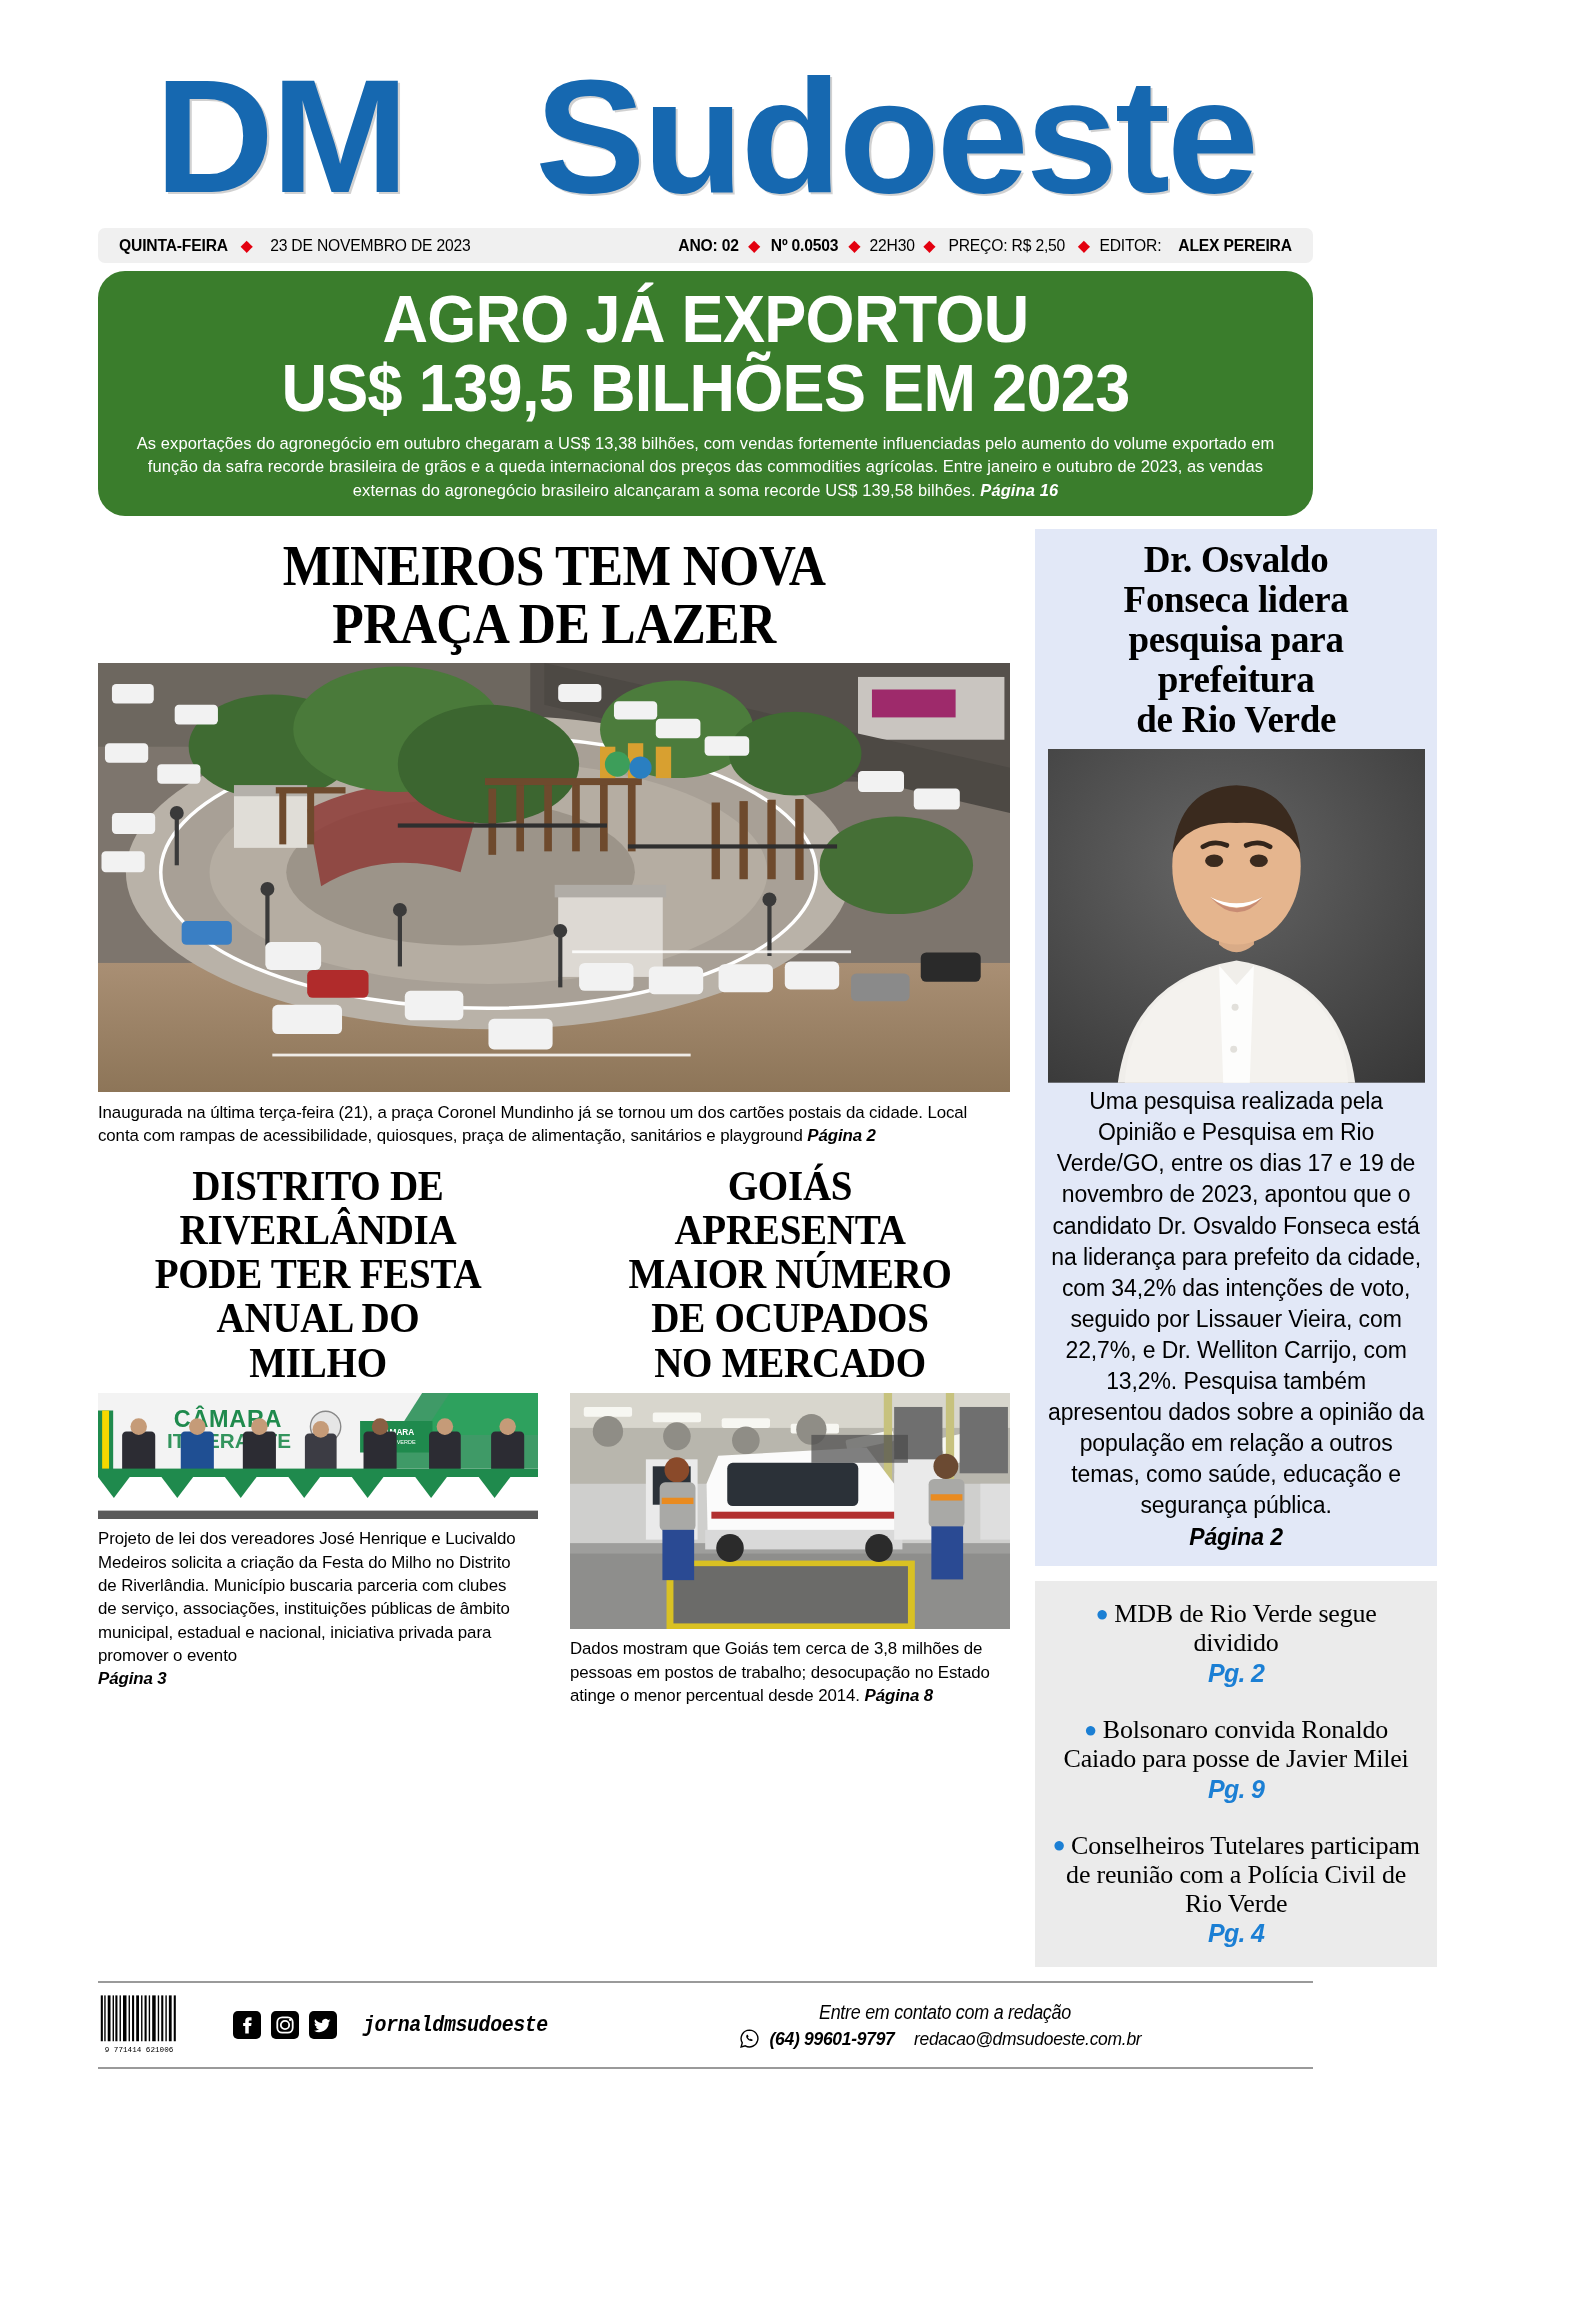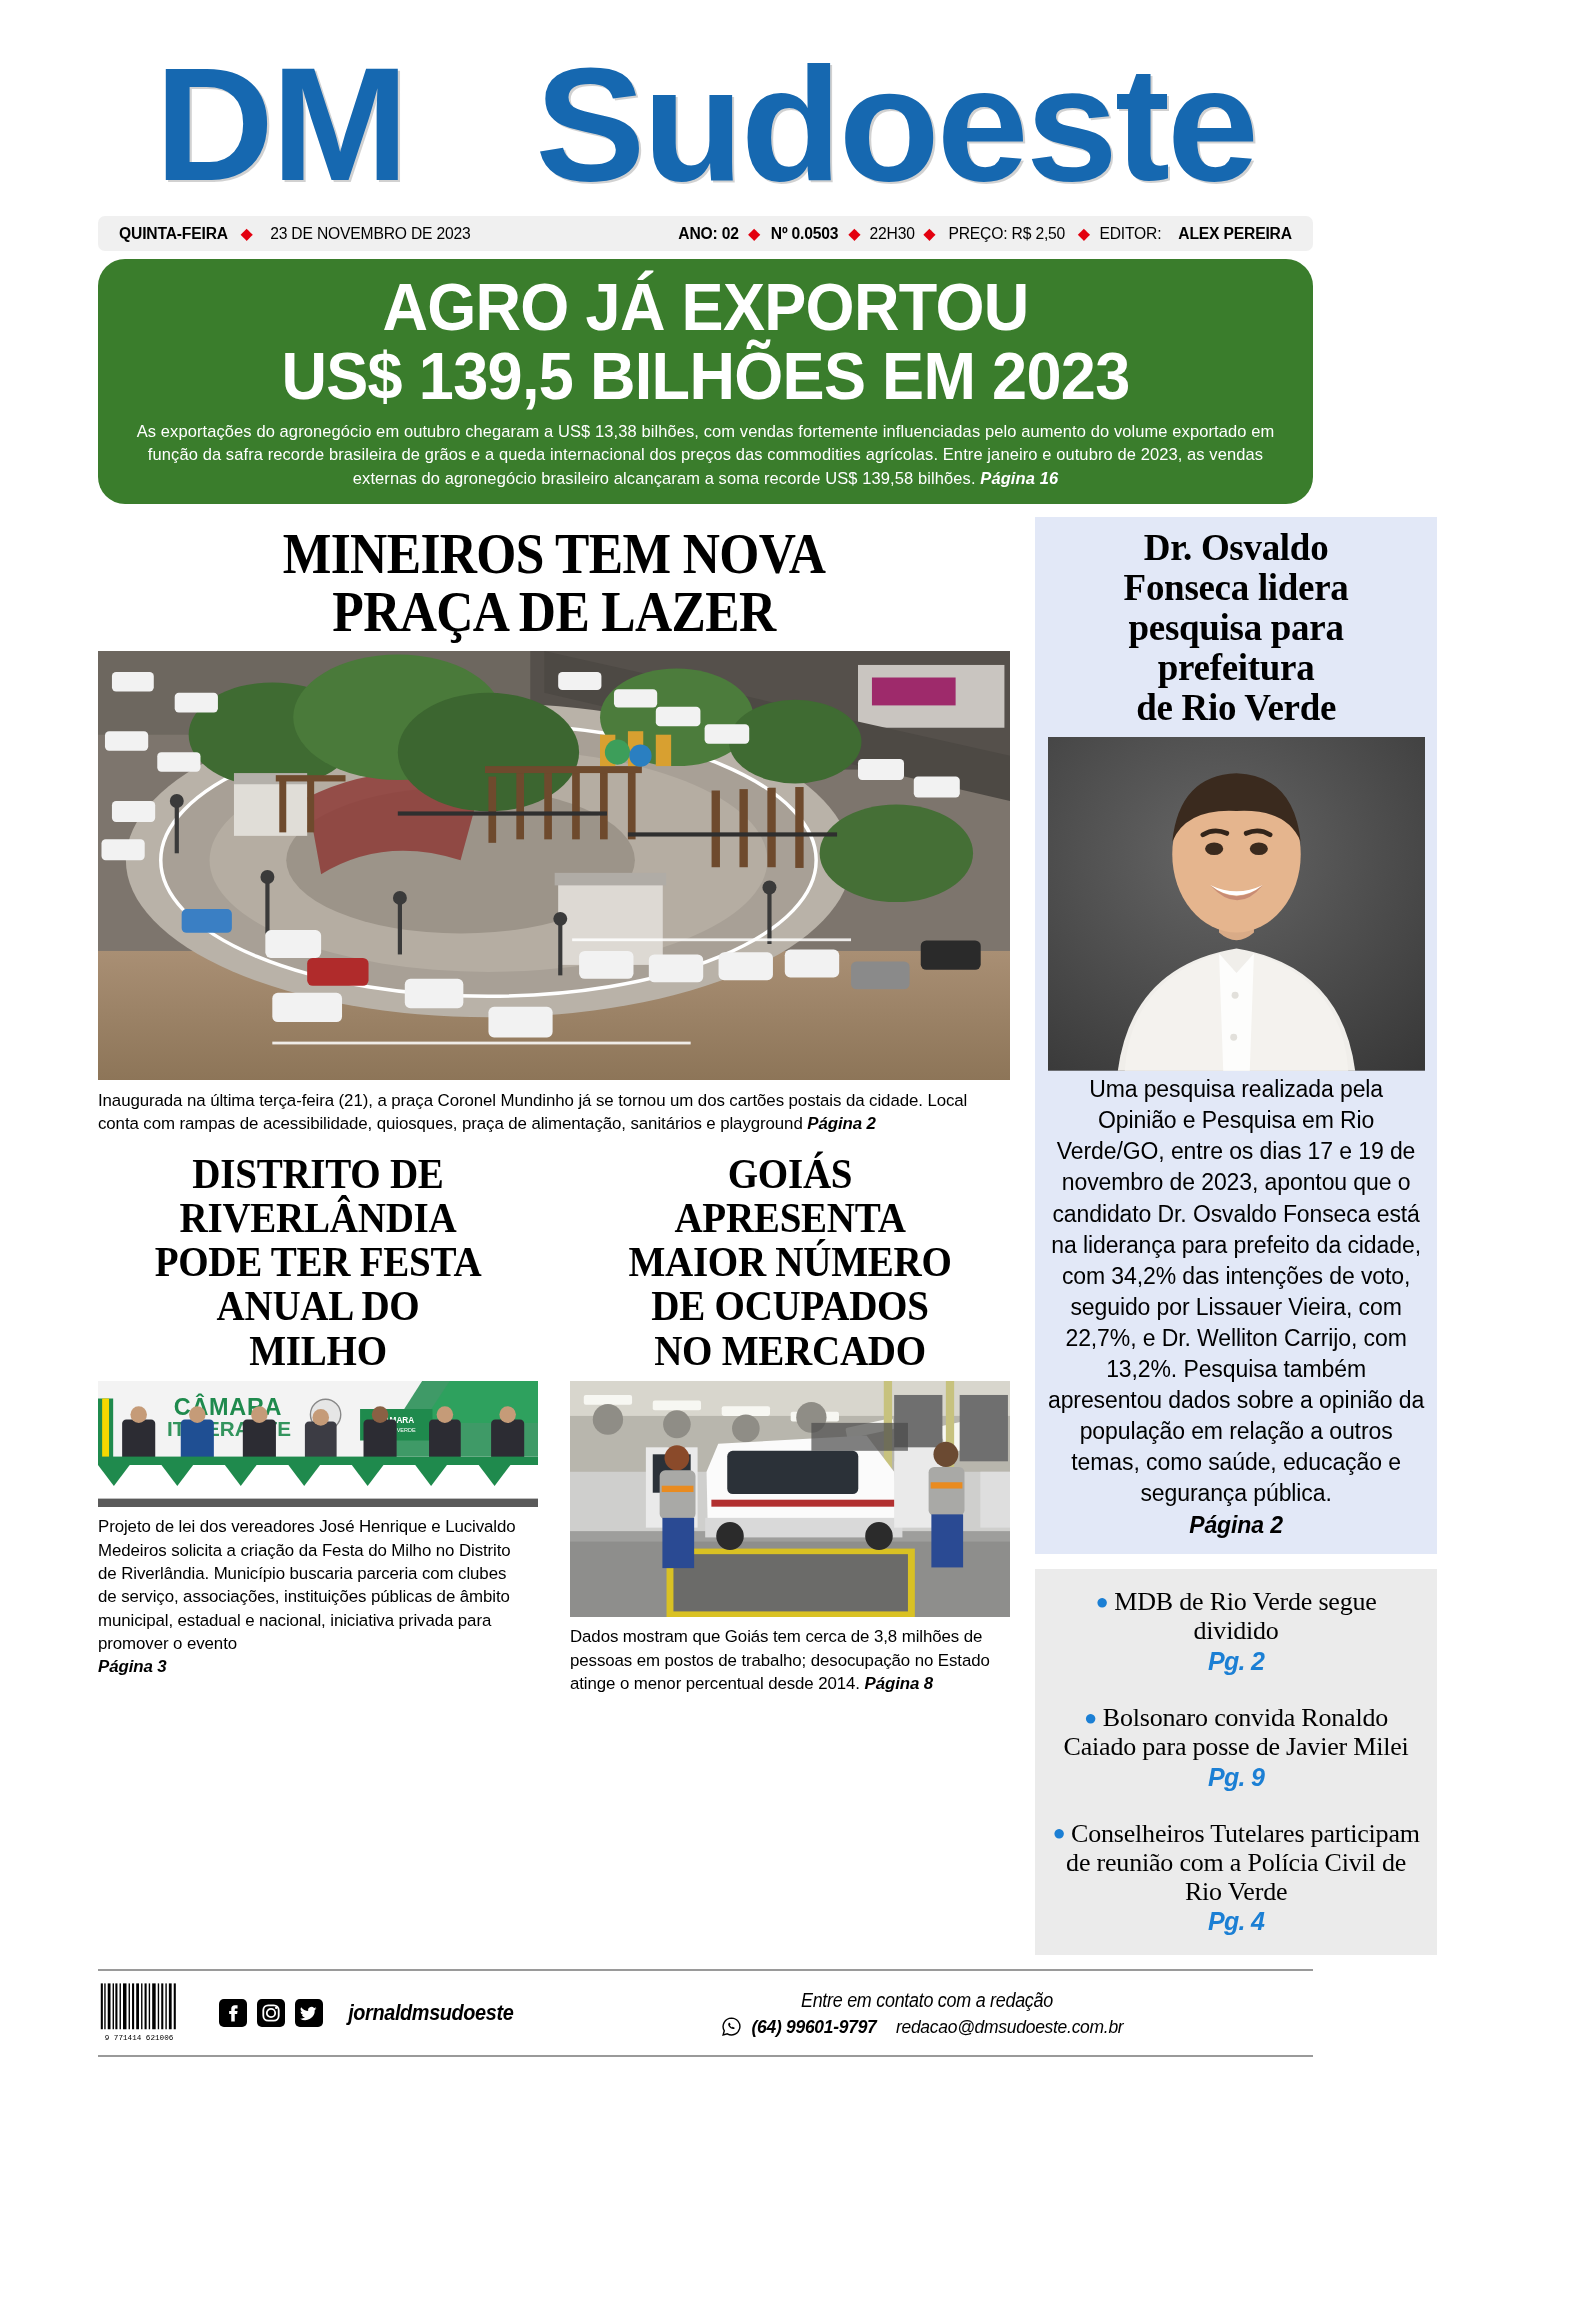--- a/index.html
+++ b/index.html
@@ -7,21 +7,21 @@
     width: 1593px;
     height: 2307px;
     background: #ffffff;
     font-family: "Liberation Sans", sans-serif;
   }
   .page {
     position: relative;
     width: 1411px;
     height: 2307px;
     background: #ffffff;
-    padding: 0 98px;
+    padding: 12px 98px;
   }
 
   
   .masthead {
     padding-top: 49px;
     text-align: center;
   }
   .masthead-title {
     font-family: "Liberation Sans", sans-serif;
     font-weight: bold;
@@ -194,21 +194,21 @@
 
   
   .rule { height: 2.1px; background: #9a9a9a; margin-top: 14px; }
   .footer {
     display: flex;
     align-items: center;
     padding: 11px 0 9.8px;
     gap: 21px;
   }
   .barcode { width: 82px; height: 63px; }
-  .social { display: flex; align-items: center; gap: 9.8px; margin-left: 18px;}
+  .social { display: flex; align-items: center; gap: 9.8px; margin-left: 32px; font-family: Liberation Mono, monospace;}
   .social-ic { width: 28px; height: 28px; }
   .handle {
     font-style: italic; font-weight: bold; font-size: 21.6px;
     letter-spacing: -0.4px; margin-left: 8.4px; transform: scaleX(0.92);
     display: inline-block;
   }
   .contact { flex: 1; text-align: center; }
   .contact-top {
     font-style: italic; font-size: 19.5px; letter-spacing: -0.3px;
     transform: scaleX(0.92); display: inline-block;

